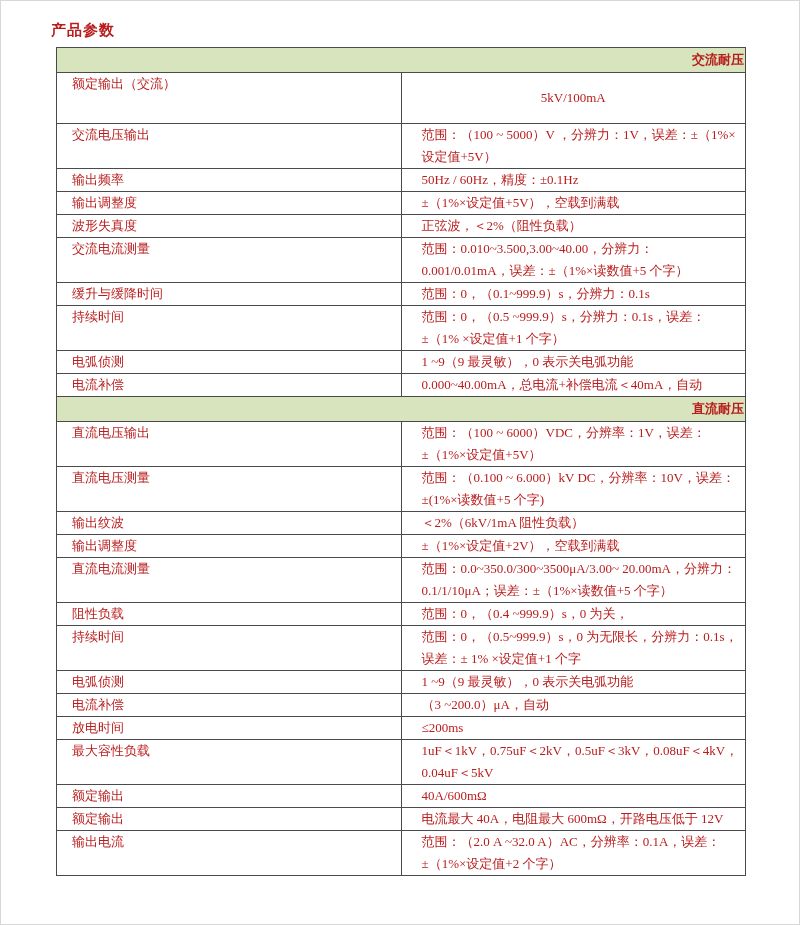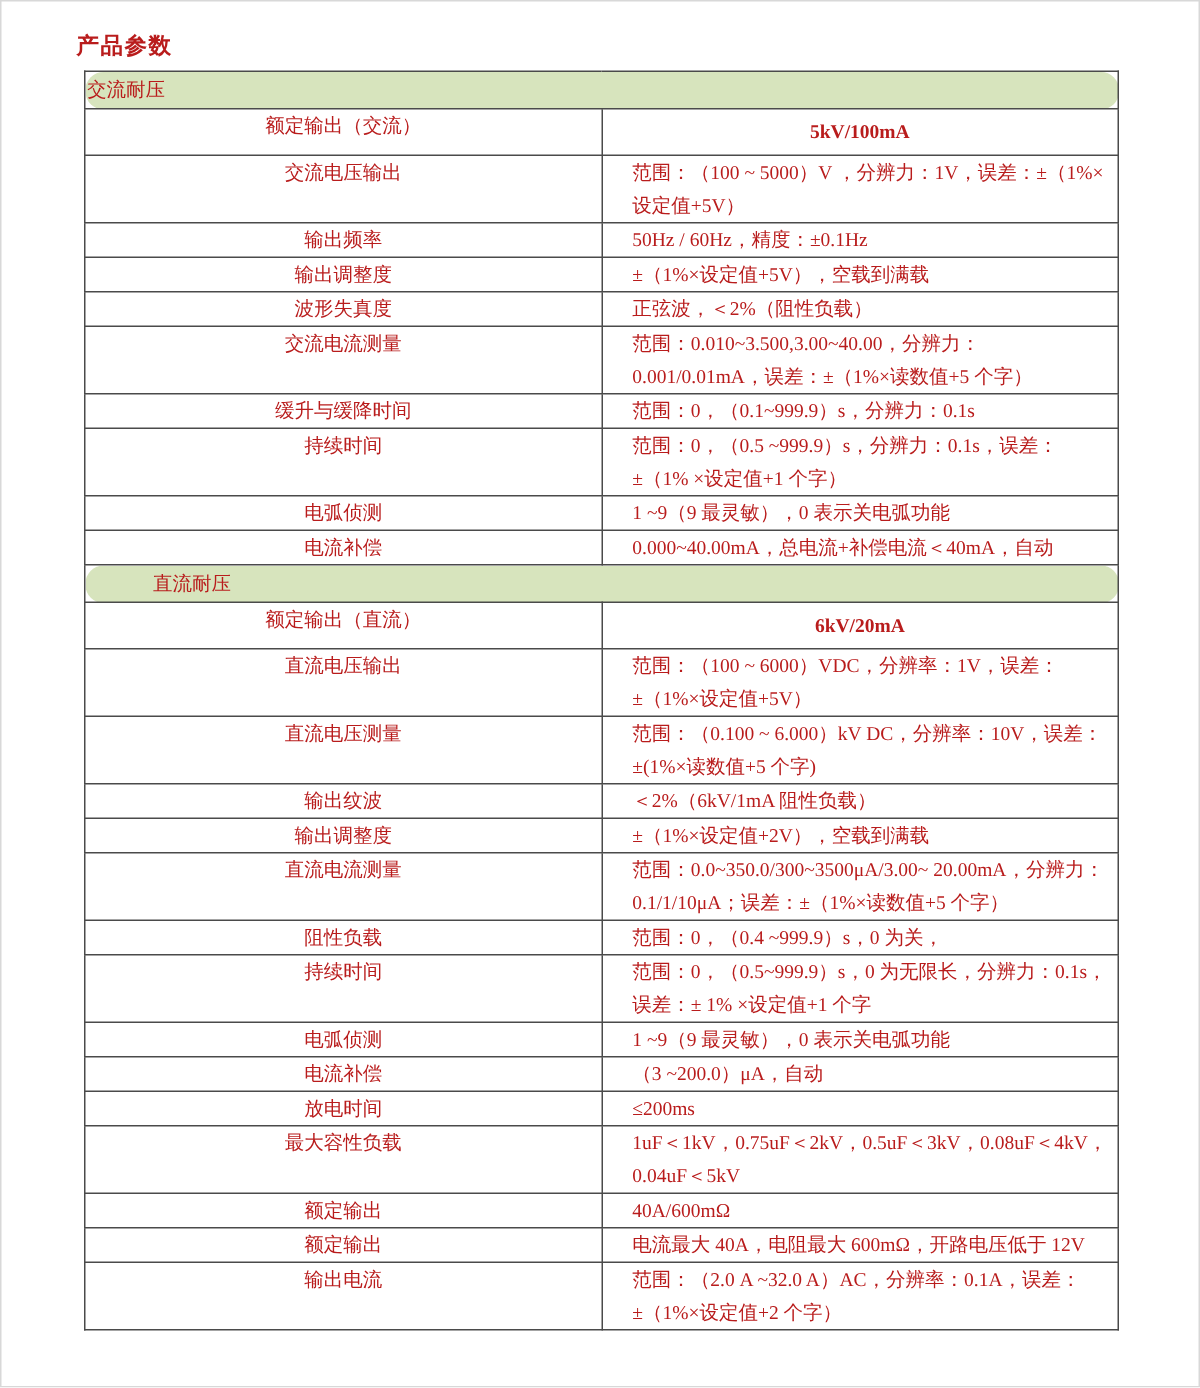--- a/index.html
+++ b/index.html
@@ -35,39 +35,37 @@
   table.spec-table td {
     border: 1px solid #4a4a4a;
     font-size: 13px;
     line-height: 22px;
     vertical-align: top;
     overflow: hidden;
   }
   th.section-header {
     height: 19px;
     font-size: 13.5px;
-    font-weight: normal;
-    text-align: left;
+    font-weight: bold;
+    text-align: right;
     vertical-align: middle;
     line-height: 19px;
-    border-radius: 12px;
   }
   td.spec-label {
     width: 112px;
-    text-align: center;
+    text-align: left;
     padding: 0 15px;
     word-break: break-all;
   }
   td.spec-value {
     padding: 0 6px 0 20px;
   }
   td.spec-value.center {
     text-align: center;
-    padding: 4px 6px;
-    font-weight: bold;
+    padding: 14px 6px;
   }
 </style>
 </head>
 <body>
 
 <div class="page">
   <h1 class="doc-title">产品参数</h1>
   <table class="spec-table">
     <tbody id="spec-table-body">
         <tr>
@@ -108,24 +106,20 @@
         <tr>
           <td class="spec-label">电弧侦测</td>
           <td class="spec-value">1 ~9（9 最灵敏），0 表示关电弧功能</td>
         </tr>
         <tr>
           <td class="spec-label">电流补偿</td>
           <td class="spec-value">0.000~40.00mA，总电流+补偿电流＜40mA，自动</td>
         </tr>
         <tr>
           <th class="section-header" colspan="2" style="background: rgb(215, 228, 189); padding-left: 45px;">直流耐压</th>
-        </tr>
-        <tr>
-          <td class="spec-label">额定输出（直流）</td>
-          <td class="spec-value center">6kV/20mA</td>
         </tr>
         <tr>
           <td class="spec-label">直流电压输出</td>
           <td class="spec-value">范围：（100 ~ 6000）VDC，分辨率：1V，误差：±（1%×设定值+5V）</td>
         </tr>
         <tr>
           <td class="spec-label">直流电压测量</td>
           <td class="spec-value">范围：（0.100 ~ 6.000）kV DC，分辨率：10V，误差：±(1%×读数值+5 个字)</td>
         </tr>
         <tr>

